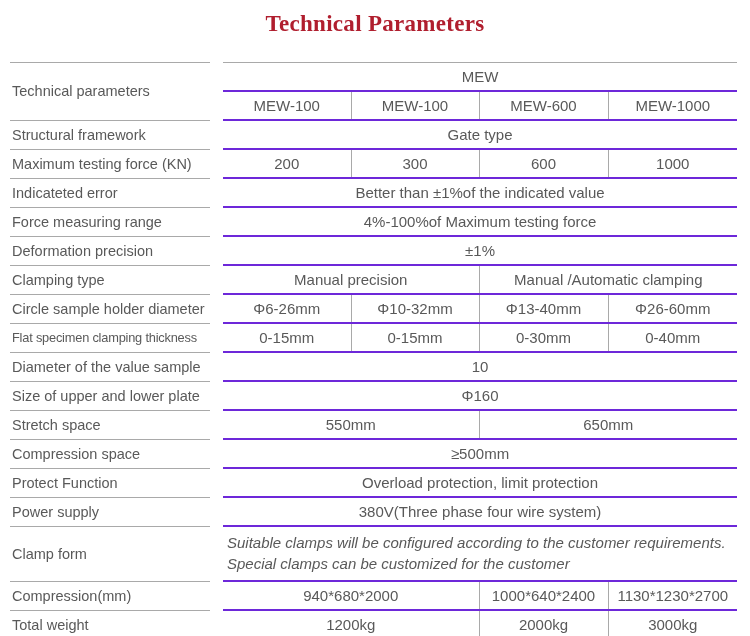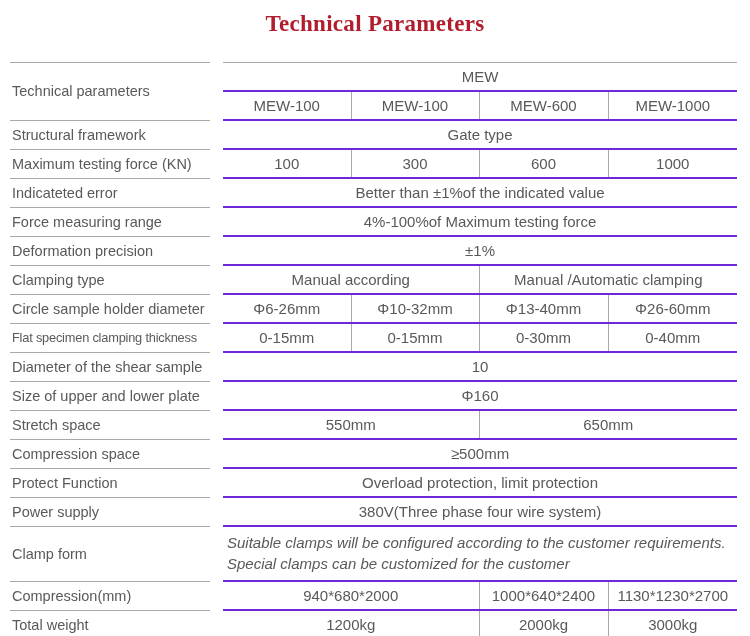--- a/index.html
+++ b/index.html
@@ -59,21 +59,21 @@
 
   <tr>
     <td class="lb">Structural framework</td>
     <td class="sp"></td>
     <td class="dc" colspan="4">Gate type</td>
   </tr>
 
   <tr>
     <td class="lb">Maximum testing force (KN)</td>
     <td class="sp"></td>
-    <td class="dc">100</td>
+    <td class="dc">200</td>
     <td class="dc vl">300</td>
     <td class="dc vl">600</td>
     <td class="dc vl">1000</td>
   </tr>
 
   <tr>
     <td class="lb">Indicateted error</td>
     <td class="sp"></td>
     <td class="dc" colspan="4">Better than ±1%of the indicated value</td>
   </tr>
@@ -86,21 +86,21 @@
 
   <tr>
     <td class="lb">Deformation precision</td>
     <td class="sp"></td>
     <td class="dc" colspan="4">±1%</td>
   </tr>
 
   <tr>
     <td class="lb">Clamping type</td>
     <td class="sp"></td>
-    <td class="dc" colspan="2">Manual according</td>
+    <td class="dc" colspan="2">Manual precision</td>
     <td class="dc vl" colspan="2">Manual /Automatic clamping</td>
   </tr>
 
   <tr>
     <td class="lb">Circle sample holder diameter</td>
     <td class="sp"></td>
     <td class="dc">Φ6-26mm</td>
     <td class="dc vl">Φ10-32mm</td>
     <td class="dc vl">Φ13-40mm</td>
     <td class="dc vl">Φ26-60mm</td>
@@ -109,21 +109,21 @@
   <tr>
     <td class="lb compact">Flat specimen clamping thickness</td>
     <td class="sp"></td>
     <td class="dc">0-15mm</td>
     <td class="dc vl">0-15mm</td>
     <td class="dc vl">0-30mm</td>
     <td class="dc vl">0-40mm</td>
   </tr>
 
   <tr>
-    <td class="lb">Diameter of the shear sample</td>
+    <td class="lb">Diameter of the value sample</td>
     <td class="sp"></td>
     <td class="dc" colspan="4">10</td>
   </tr>
 
   <tr>
     <td class="lb">Size of upper and lower plate</td>
     <td class="sp"></td>
     <td class="dc" colspan="4">Φ160</td>
   </tr>
 

